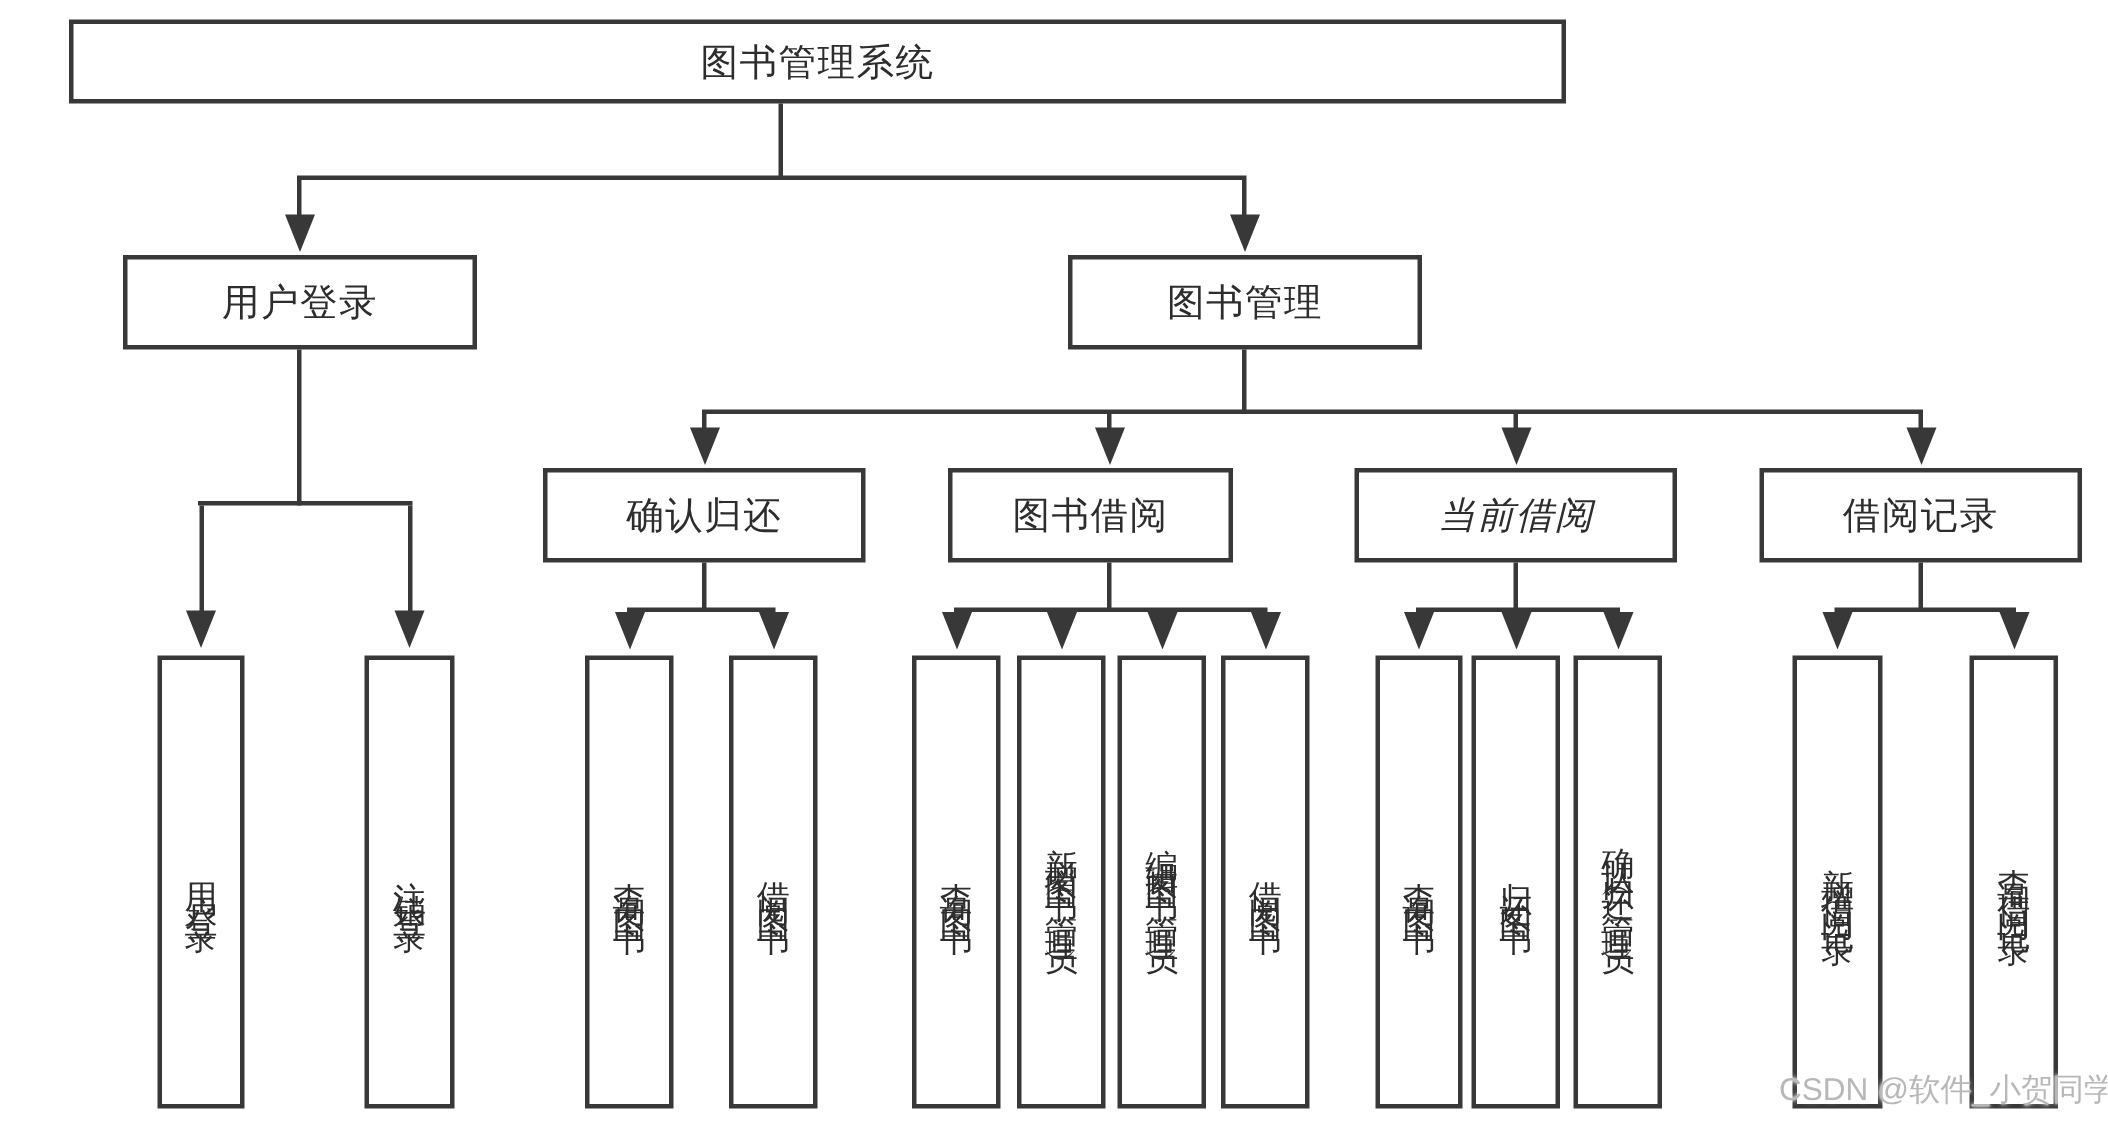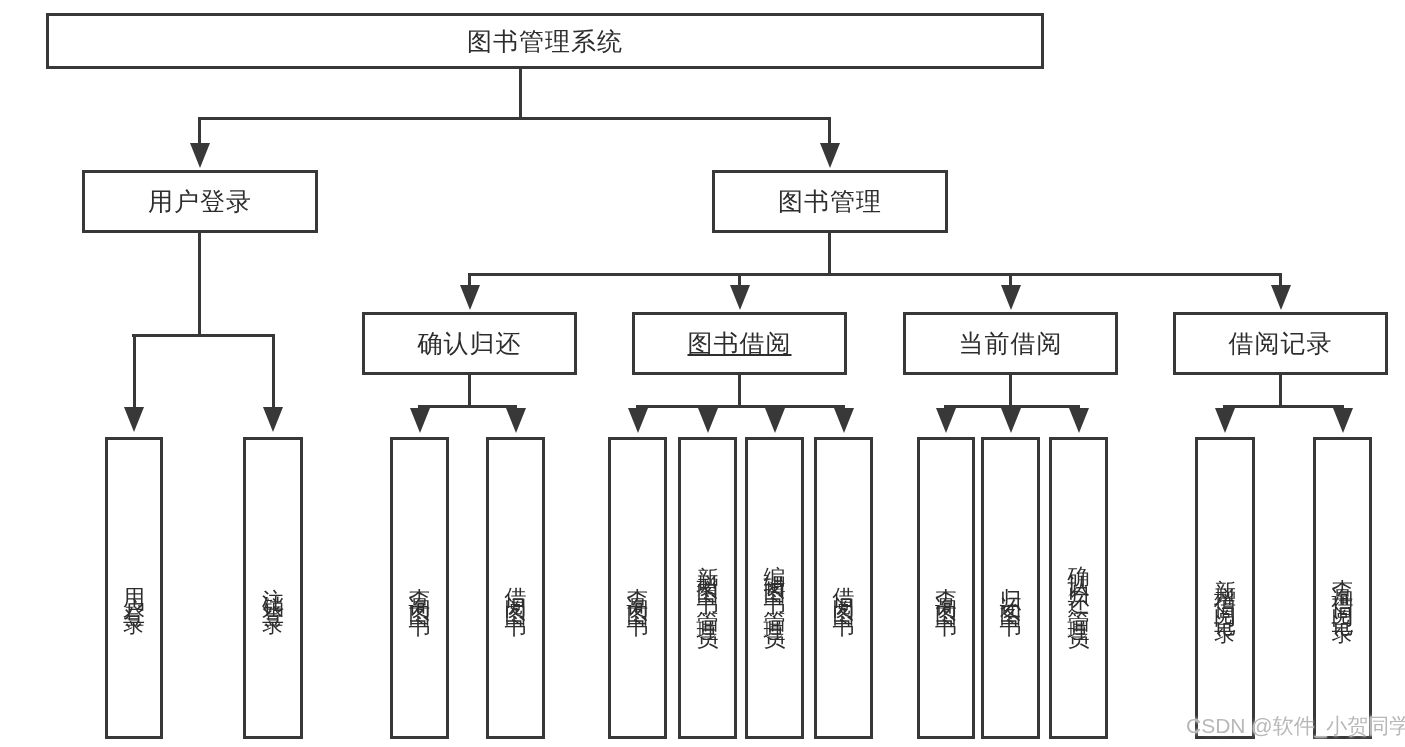--- a/index.html
+++ b/index.html
@@ -85,24 +85,24 @@
   <div class="vline" style="left:738px; top:276px; height:10px;"></div>
   <div class="arrow" style="left:729.5px; top:285px;"></div>
   <div class="vline" style="left:1009px; top:276px; height:10px;"></div>
   <div class="arrow" style="left:1000.5px; top:285px;"></div>
   <div class="vline" style="left:1279px; top:276px; height:10px;"></div>
   <div class="arrow" style="left:1270.5px; top:285px;"></div>
 
   <div class="box hdr" style="left:362px; top:312px; width:215px; height:63px;">
     <span>确认归还</span>
   </div>
-  <div class="box hdr" style="left:632px; top:312px; width:215px; height:63px;text-decoration:underline;">
+  <div class="box hdr" style="left:632px; top:312px; width:190px; height:63px;">
     <span>图书借阅</span>
   </div>
-  <div class="box hdr" style="left:903px; top:312px; width:215px; height:63px;">
+  <div class="box hdr" style="left:903px; top:312px; width:215px; height:63px;font-style:italic;">
     <span>当前借阅</span>
   </div>
   <div class="box hdr" style="left:1173px; top:312px; width:215px; height:63px;">
     <span>借阅记录</span>
   </div>
 
   <div class="vline" style="left:468px; top:375px; height:33px;"></div>
   <div class="hline" style="left:418px; top:405px; width:99px;"></div>
   <div class="arrow" style="left:409.5px; top:408px;"></div>
   <div class="arrow" style="left:505.5px; top:408px;"></div>

